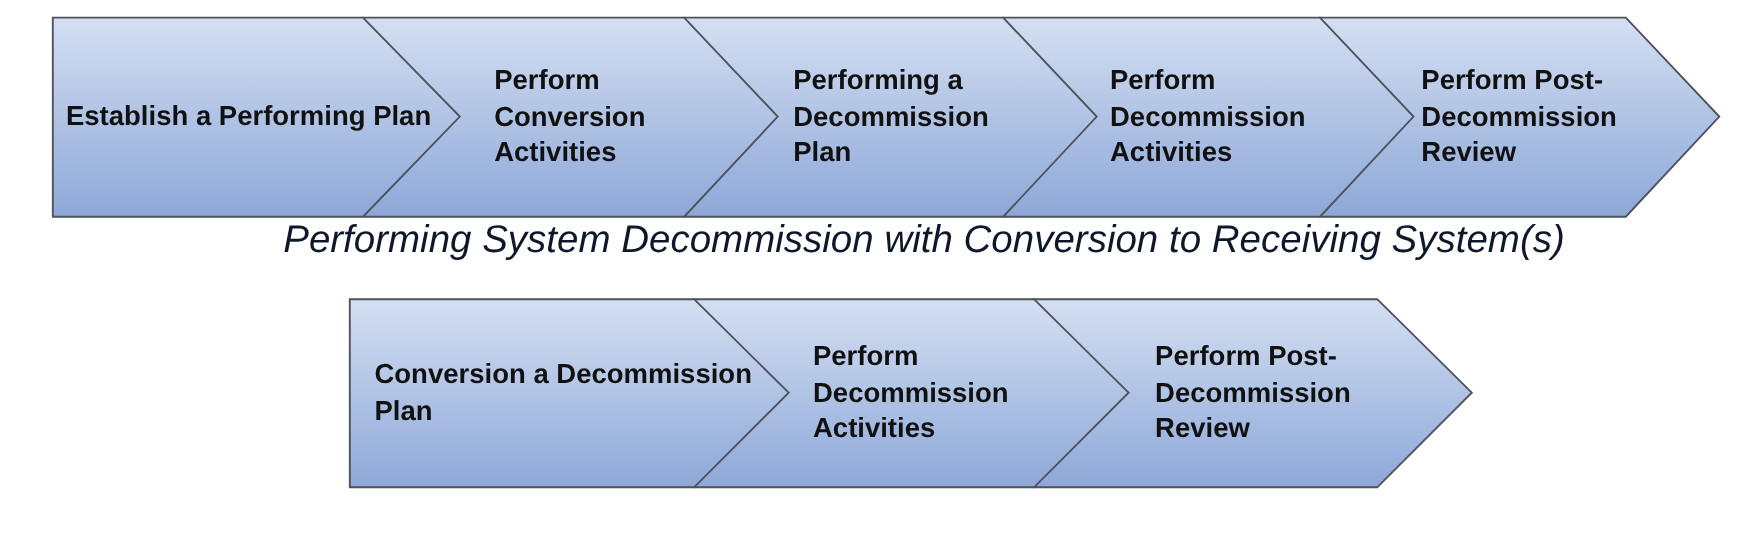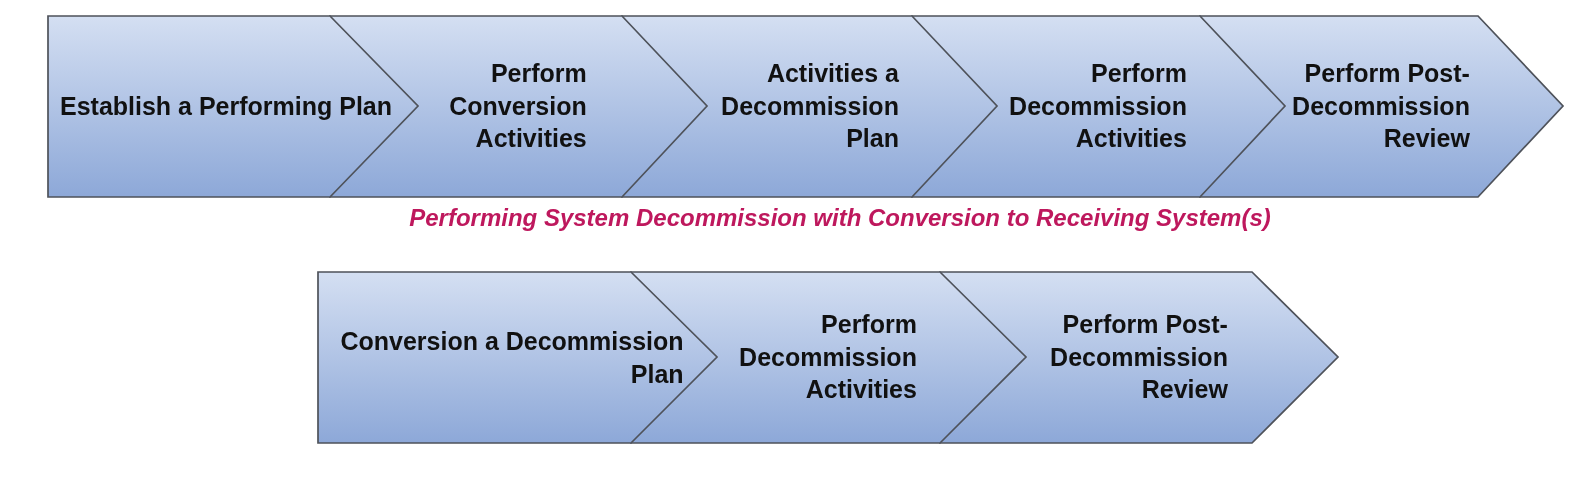--- a/index.html
+++ b/index.html
@@ -16,36 +16,36 @@
     overflow: hidden;
   }
   .flow-svg {
     position: absolute;
     left: 0;
     top: 0;
   }
   .step-label {
     position: absolute;
     transform: translate(-50%, -50%);
-    text-align: right;
+    text-align: left;
     white-space: pre-line;
     font-weight: bold;
     font-size: 25px;
     line-height: 1.3;
     color: #111111;
     pointer-events: none;
   }
   .caption {
     position: absolute;
     transform: translate(-50%, -50%);
     white-space: nowrap;
-    font-weight: bold;
+    font-weight: normal;
     font-style: italic;
-    font-size: 24px;
-    color: #be185d;
+    font-size: 35px;
+    color: #0f172a;
   }
 </style>
 </head>
 <body>
 
 <div class="canvas">
 
   <svg class="flow-svg" width="1595" height="502" viewBox="0 0 1595 502">
     <defs>
       <linearGradient id="chevGrad" x1="0" y1="0" x2="0" y2="1">
@@ -62,21 +62,21 @@
 
     <polygon points="940,272 1252,272 1338,357 1252,443 940,443" fill="url(#chevGrad)" stroke-width="1.7" stroke-linejoin="miter" stroke="#4e525a"></polygon>
     <polygon points="631,272 940,272 1026,357 940,443 631,443" fill="url(#chevGrad)" stroke-width="1.7" stroke-linejoin="miter" stroke="#4e525a"></polygon>
     <polygon points="318,272 631,272 717,357 631,443 318,443" fill="url(#chevGrad)" stroke-width="1.7" stroke-linejoin="miter" stroke="#4e525a"></polygon>
   </svg>
 
   <div class="step-label" style="left:226px; top:106px">Establish a Performing Plan</div>
   <div class="step-label" style="left:518px; top:106px">Perform
 Conversion
 Activities</div>
-  <div class="step-label" style="left:810px; top:106px">Activities a
+  <div class="step-label" style="left:810px; top:106px">Performing a
 Decommission
 Plan</div>
   <div class="step-label" style="left:1098px; top:106px">Perform
 Decommission
 Activities</div>
   <div class="step-label" style="left:1381px; top:106px">Perform Post-
 Decommission
 Review</div>
 
   <div class="caption" style="left:840px; top:218px">Performing System Decommission with Conversion to Receiving System(s)</div>

